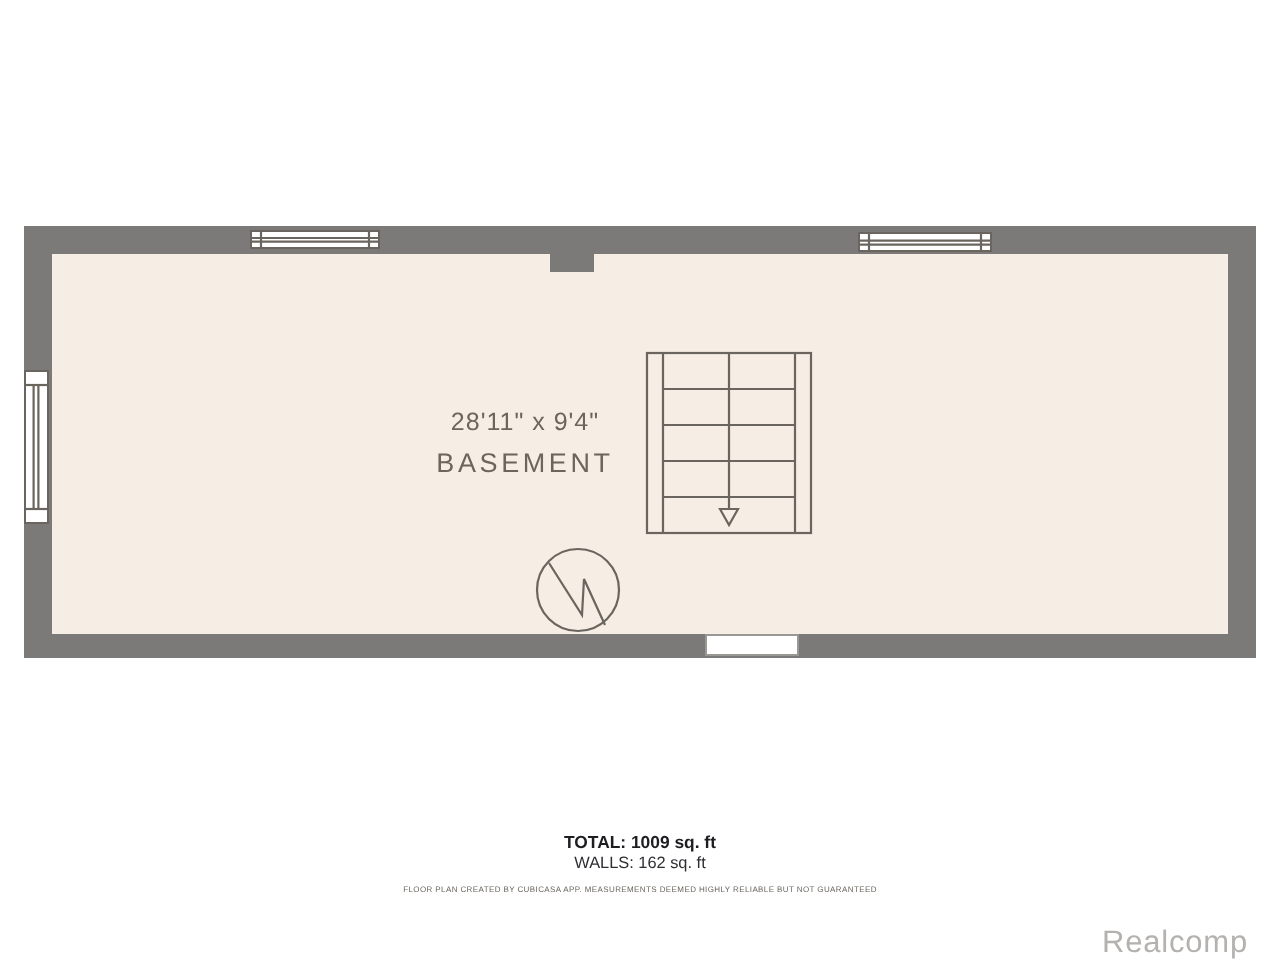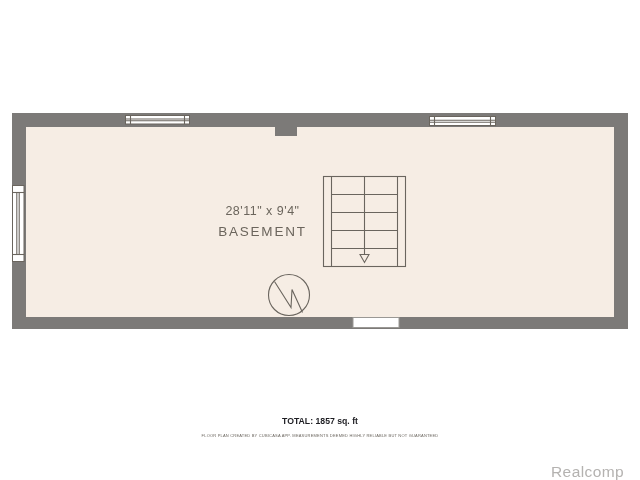--- a/index.html
+++ b/index.html
@@ -83,17 +83,18 @@
   <g>
     <circle class="ln" cx="289" cy="295" r="20.5"></circle>
     <polyline class="ln" points="274.5,281.5 291,307.5 292,289.5 302.5,312.5"></polyline>
   </g>
 </svg>
 
 <div class="abs room-label">BASEMENT</div>
 <div class="abs room-dims">28'11" x 9'4"</div>
 
 <div class="abs summary">
-  <div class="total">TOTAL: 1857 sq. ft</div>
+  <div class="total">TOTAL: 1009 sq. ft</div>
+  <div>WALLS: 162 sq. ft</div>
   <div class="disclaimer">FLOOR PLAN CREATED BY CUBICASA APP. MEASUREMENTS DEEMED HIGHLY RELIABLE BUT NOT GUARANTEED</div>
 </div>
 
 <div class="abs watermark">Realcomp</div>
 
 </body></html>

